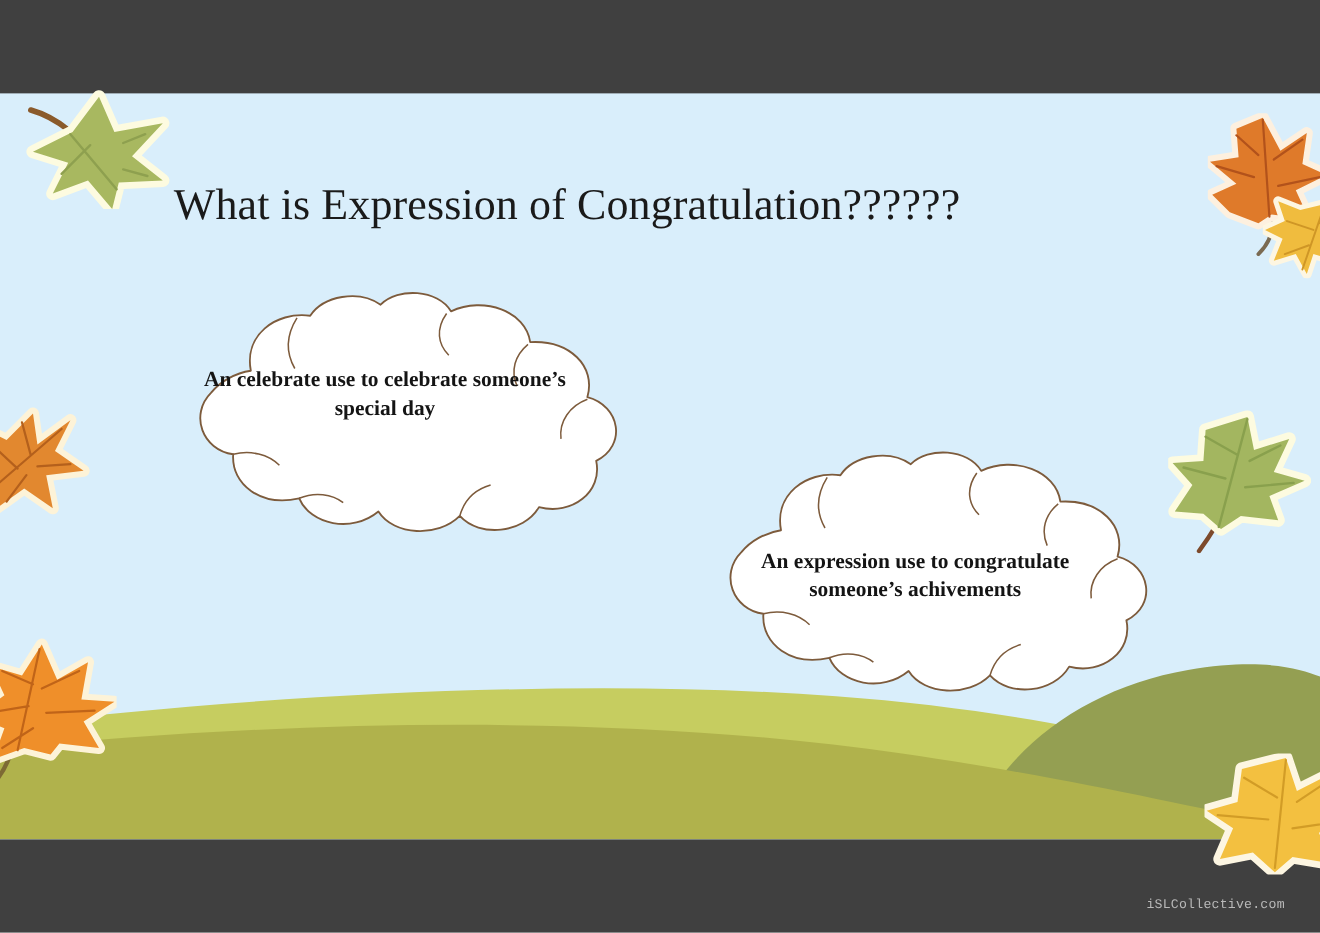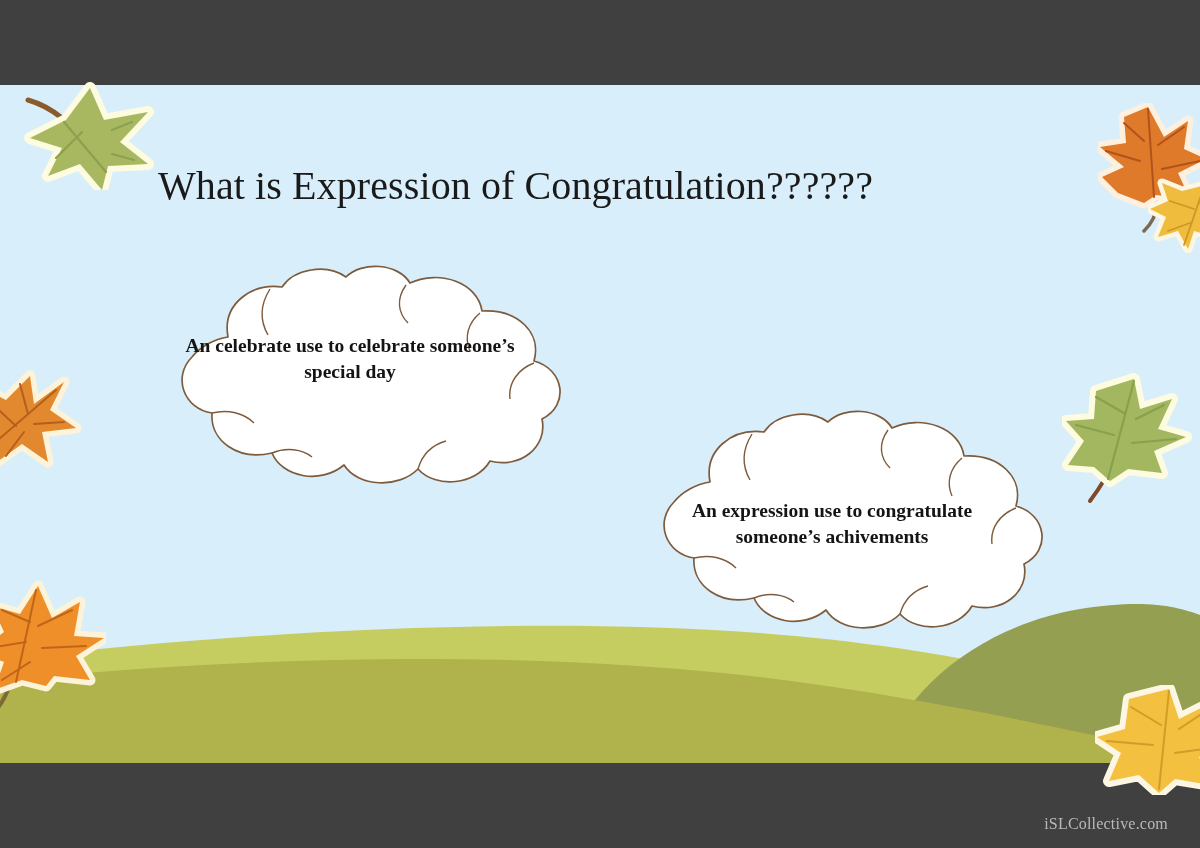--- a/index.html
+++ b/index.html
@@ -109,22 +109,22 @@
     position: absolute;
     display: block;
     pointer-events: none;
   }
 
   
   #watermark {
     position: absolute;
     right: 32px;
     top: 815px;
-    font-family: Liberation Serif, serif;
-    font-size: 16px;
+    font-family: Liberation Mono, monospace;
+    font-size: 12px;
     color: #b9b9b9;
     letter-spacing: 0.2px;
   }
 </style>
 </head>
 <body>
 
 <div id="slide-root">
 
   <div id="slide-canvas">

